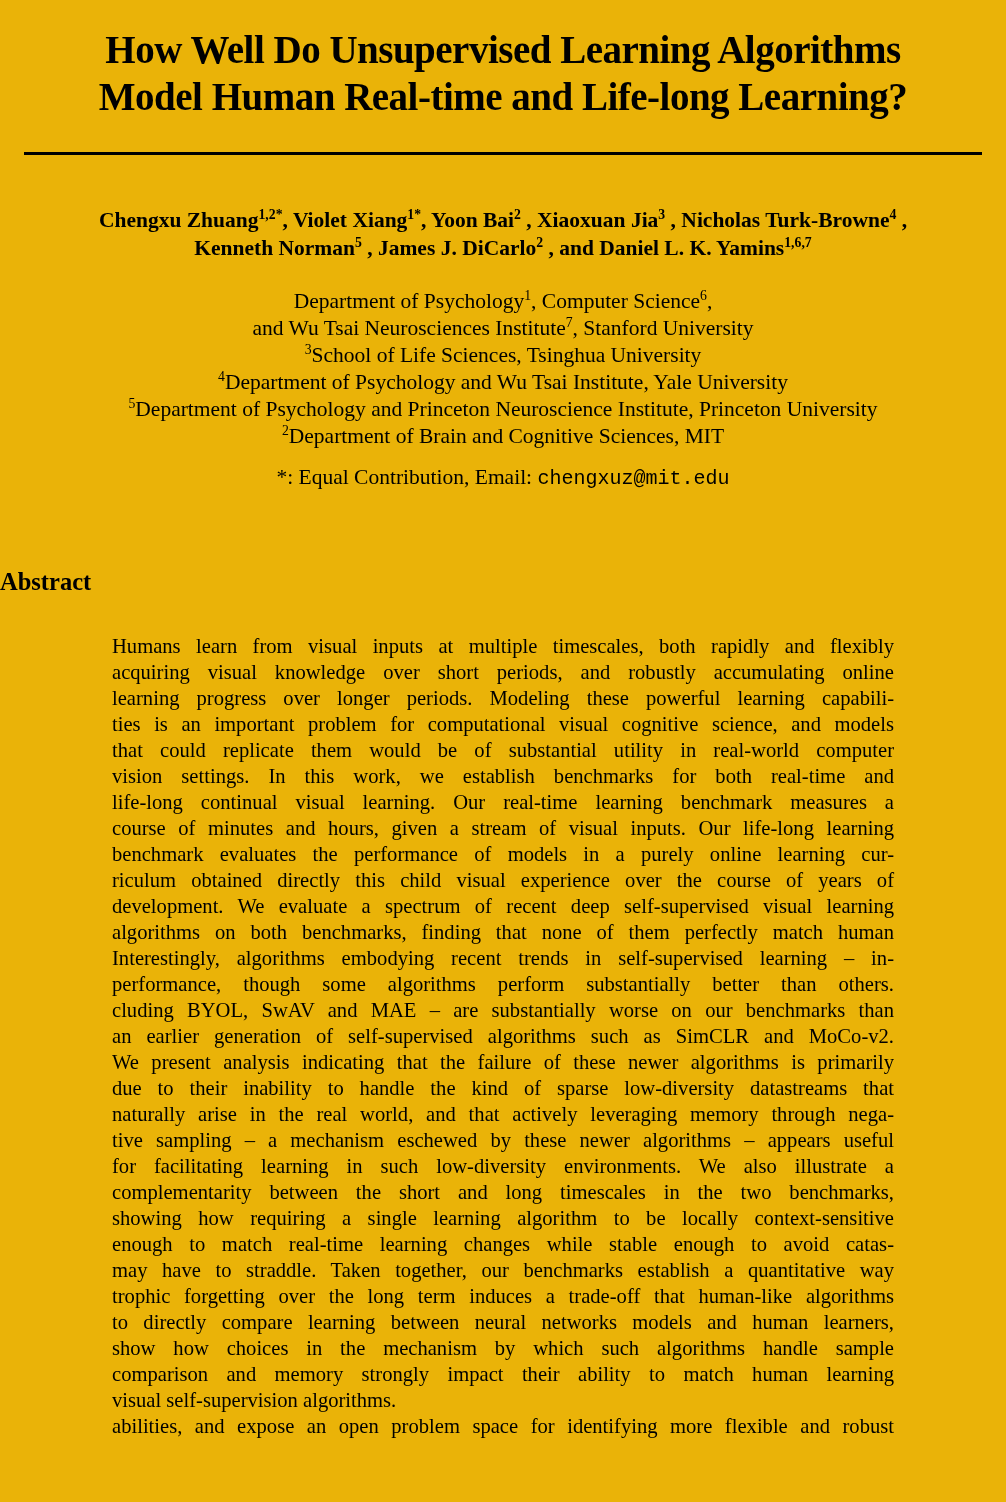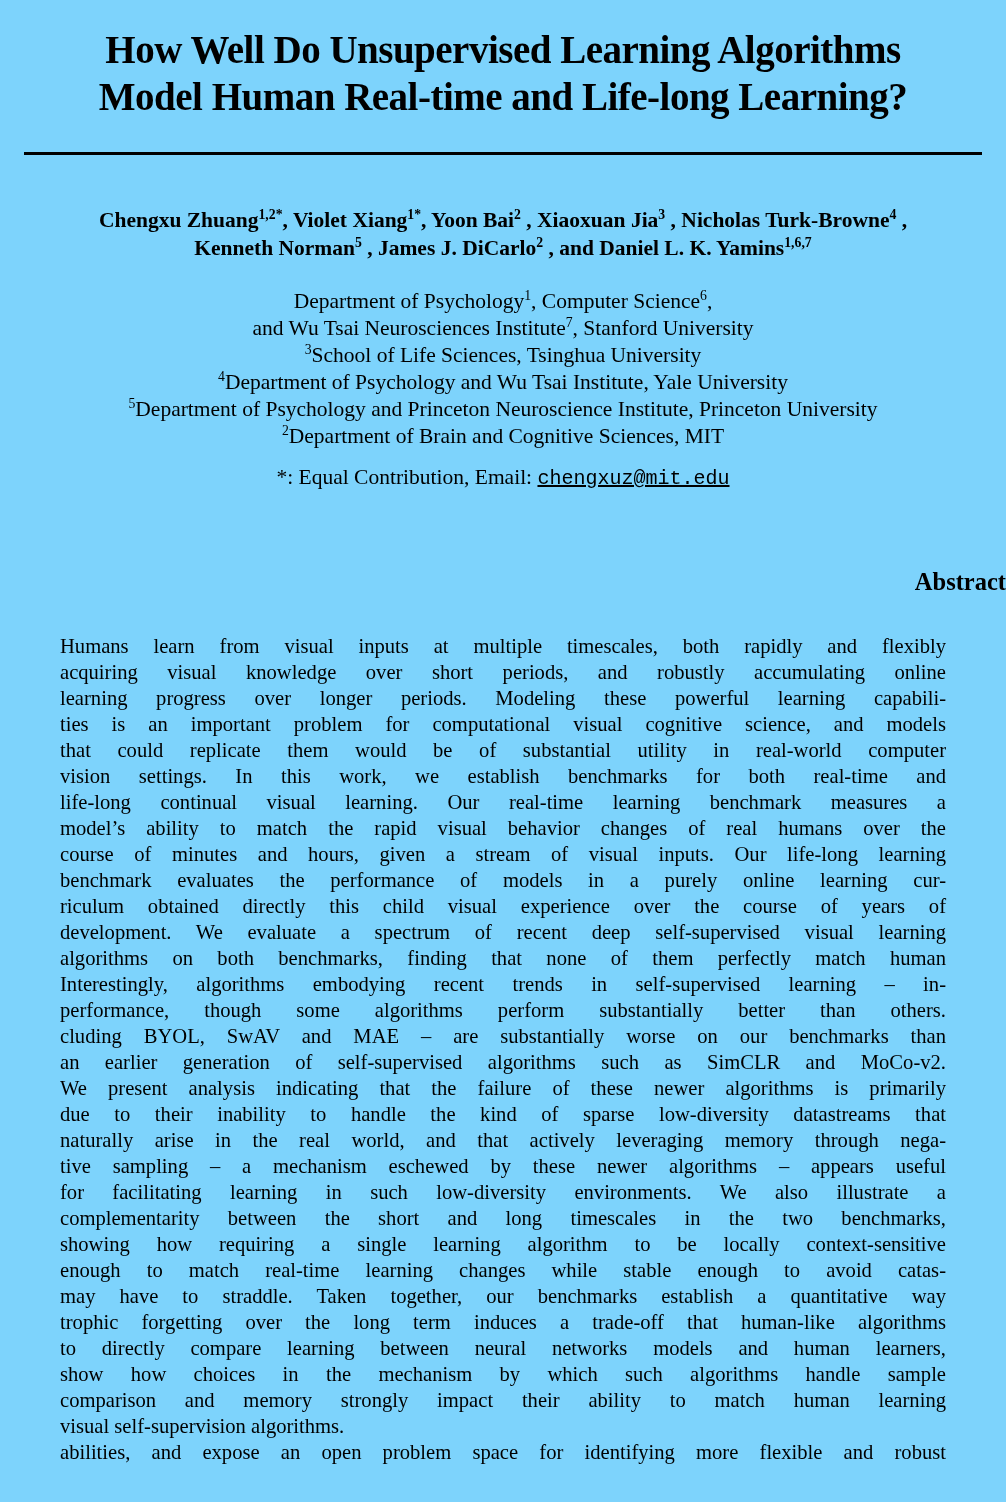--- a/index.html
+++ b/index.html
@@ -1,19 +1,19 @@
 <!DOCTYPE html>
 <html><head>
 <meta charset="utf-8">
 <style>
   html, body { margin: 0; padding: 0; background: #ffffff; }
   .page {
     width: 1006px;
     height: 1502px;
-    background: #7dd3fc;
+    background: #eab308;
     color: #000000;
     font-family: "Liberation Serif", serif;
     position: relative;
     overflow: hidden;
     box-sizing: border-box;
   }
   .title {
     margin: 26px 30px 0;
     text-align: center;
     font-size: 39px;
@@ -40,29 +40,29 @@
     text-align: center;
     font-size: 21.5px;
     line-height: 27px;
   }
   .note {
     margin: 14px 40px 0;
     text-align: center;
     font-size: 21.5px;
     line-height: 27px;
   }
-  .mono { font-family: "Liberation Mono", monospace; font-size: 20px; text-decoration: underline; }
+  .mono { font-family: "Liberation Mono", monospace; font-size: 20px; }
   .abstract-heading {
     margin: 76px 0 4px;
-    text-align: right;
+    text-align: left;
     font-size: 24.5px;
     font-weight: bold;
   }
   .abstract-body {
-    margin: 37px 60px 0;
+    margin: 37px 112px 0;
     font-size: 20.6px;
     line-height: 26px;
   }
   .abs-line {
     text-align: justify;
     text-align-last: justify;
   }
   .abs-line.last { text-align-last: left; }
 </style>
 </head>
@@ -96,21 +96,20 @@
   <h2 class="abstract-heading">Abstract</h2>
 
   <div class="abstract-body" id="abstract">
       <div class="abs-line">Humans learn from visual inputs at multiple timescales, both rapidly and flexibly</div>
       <div class="abs-line">acquiring visual knowledge over short periods, and robustly accumulating online</div>
       <div class="abs-line">learning progress over longer periods. Modeling these powerful learning capabili-</div>
       <div class="abs-line">ties is an important problem for computational visual cognitive science, and models</div>
       <div class="abs-line">that could replicate them would be of substantial utility in real-world computer</div>
       <div class="abs-line">vision settings. In this work, we establish benchmarks for both real-time and</div>
       <div class="abs-line">life-long continual visual learning. Our real-time learning benchmark measures a</div>
-      <div class="abs-line">model’s ability to match the rapid visual behavior changes of real humans over the</div>
       <div class="abs-line">course of minutes and hours, given a stream of visual inputs. Our life-long learning</div>
       <div class="abs-line">benchmark evaluates the performance of models in a purely online learning cur-</div>
       <div class="abs-line">riculum obtained directly this child visual experience over the course of years of</div>
       <div class="abs-line">development. We evaluate a spectrum of recent deep self-supervised visual learning</div>
       <div class="abs-line">algorithms on both benchmarks, finding that none of them perfectly match human</div>
       <div class="abs-line">Interestingly, algorithms embodying recent trends in self-supervised learning – in-</div>
       <div class="abs-line">performance, though some algorithms perform substantially better than others.</div>
       <div class="abs-line">cluding BYOL, SwAV and MAE – are substantially worse on our benchmarks than</div>
       <div class="abs-line">an earlier generation of self-supervised algorithms such as SimCLR and MoCo-v2.</div>
       <div class="abs-line">We present analysis indicating that the failure of these newer algorithms is primarily</div>

